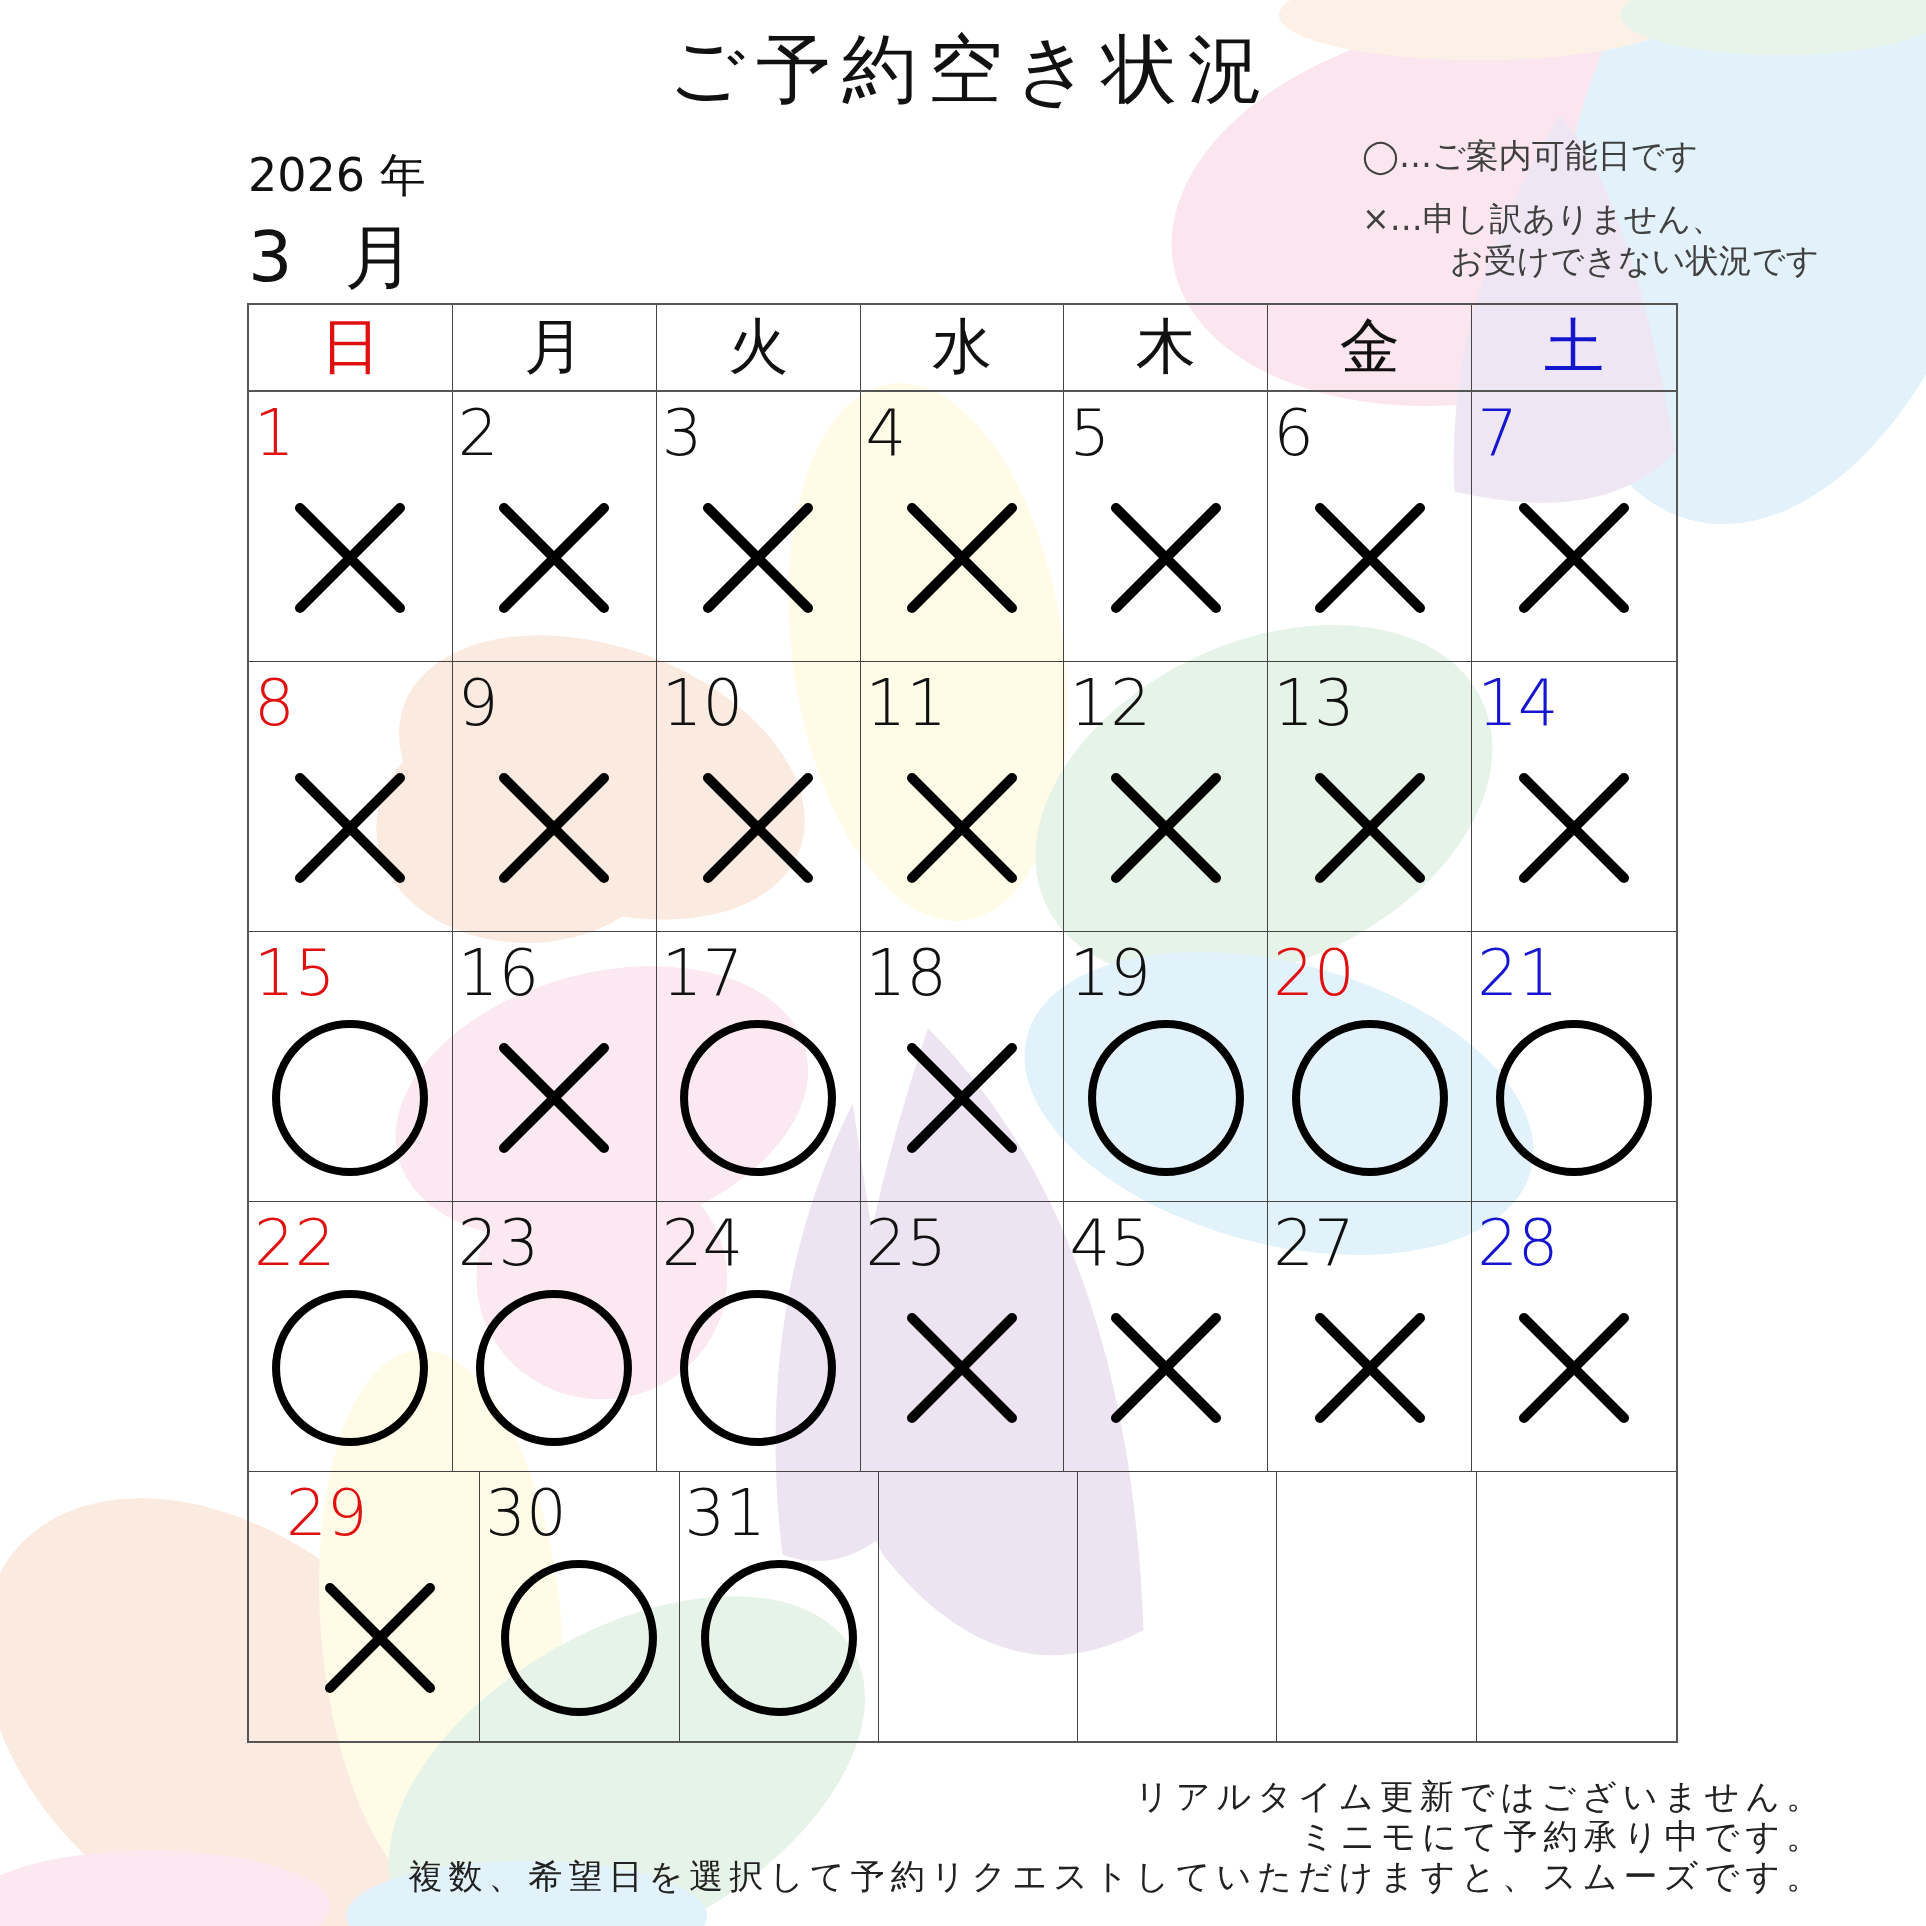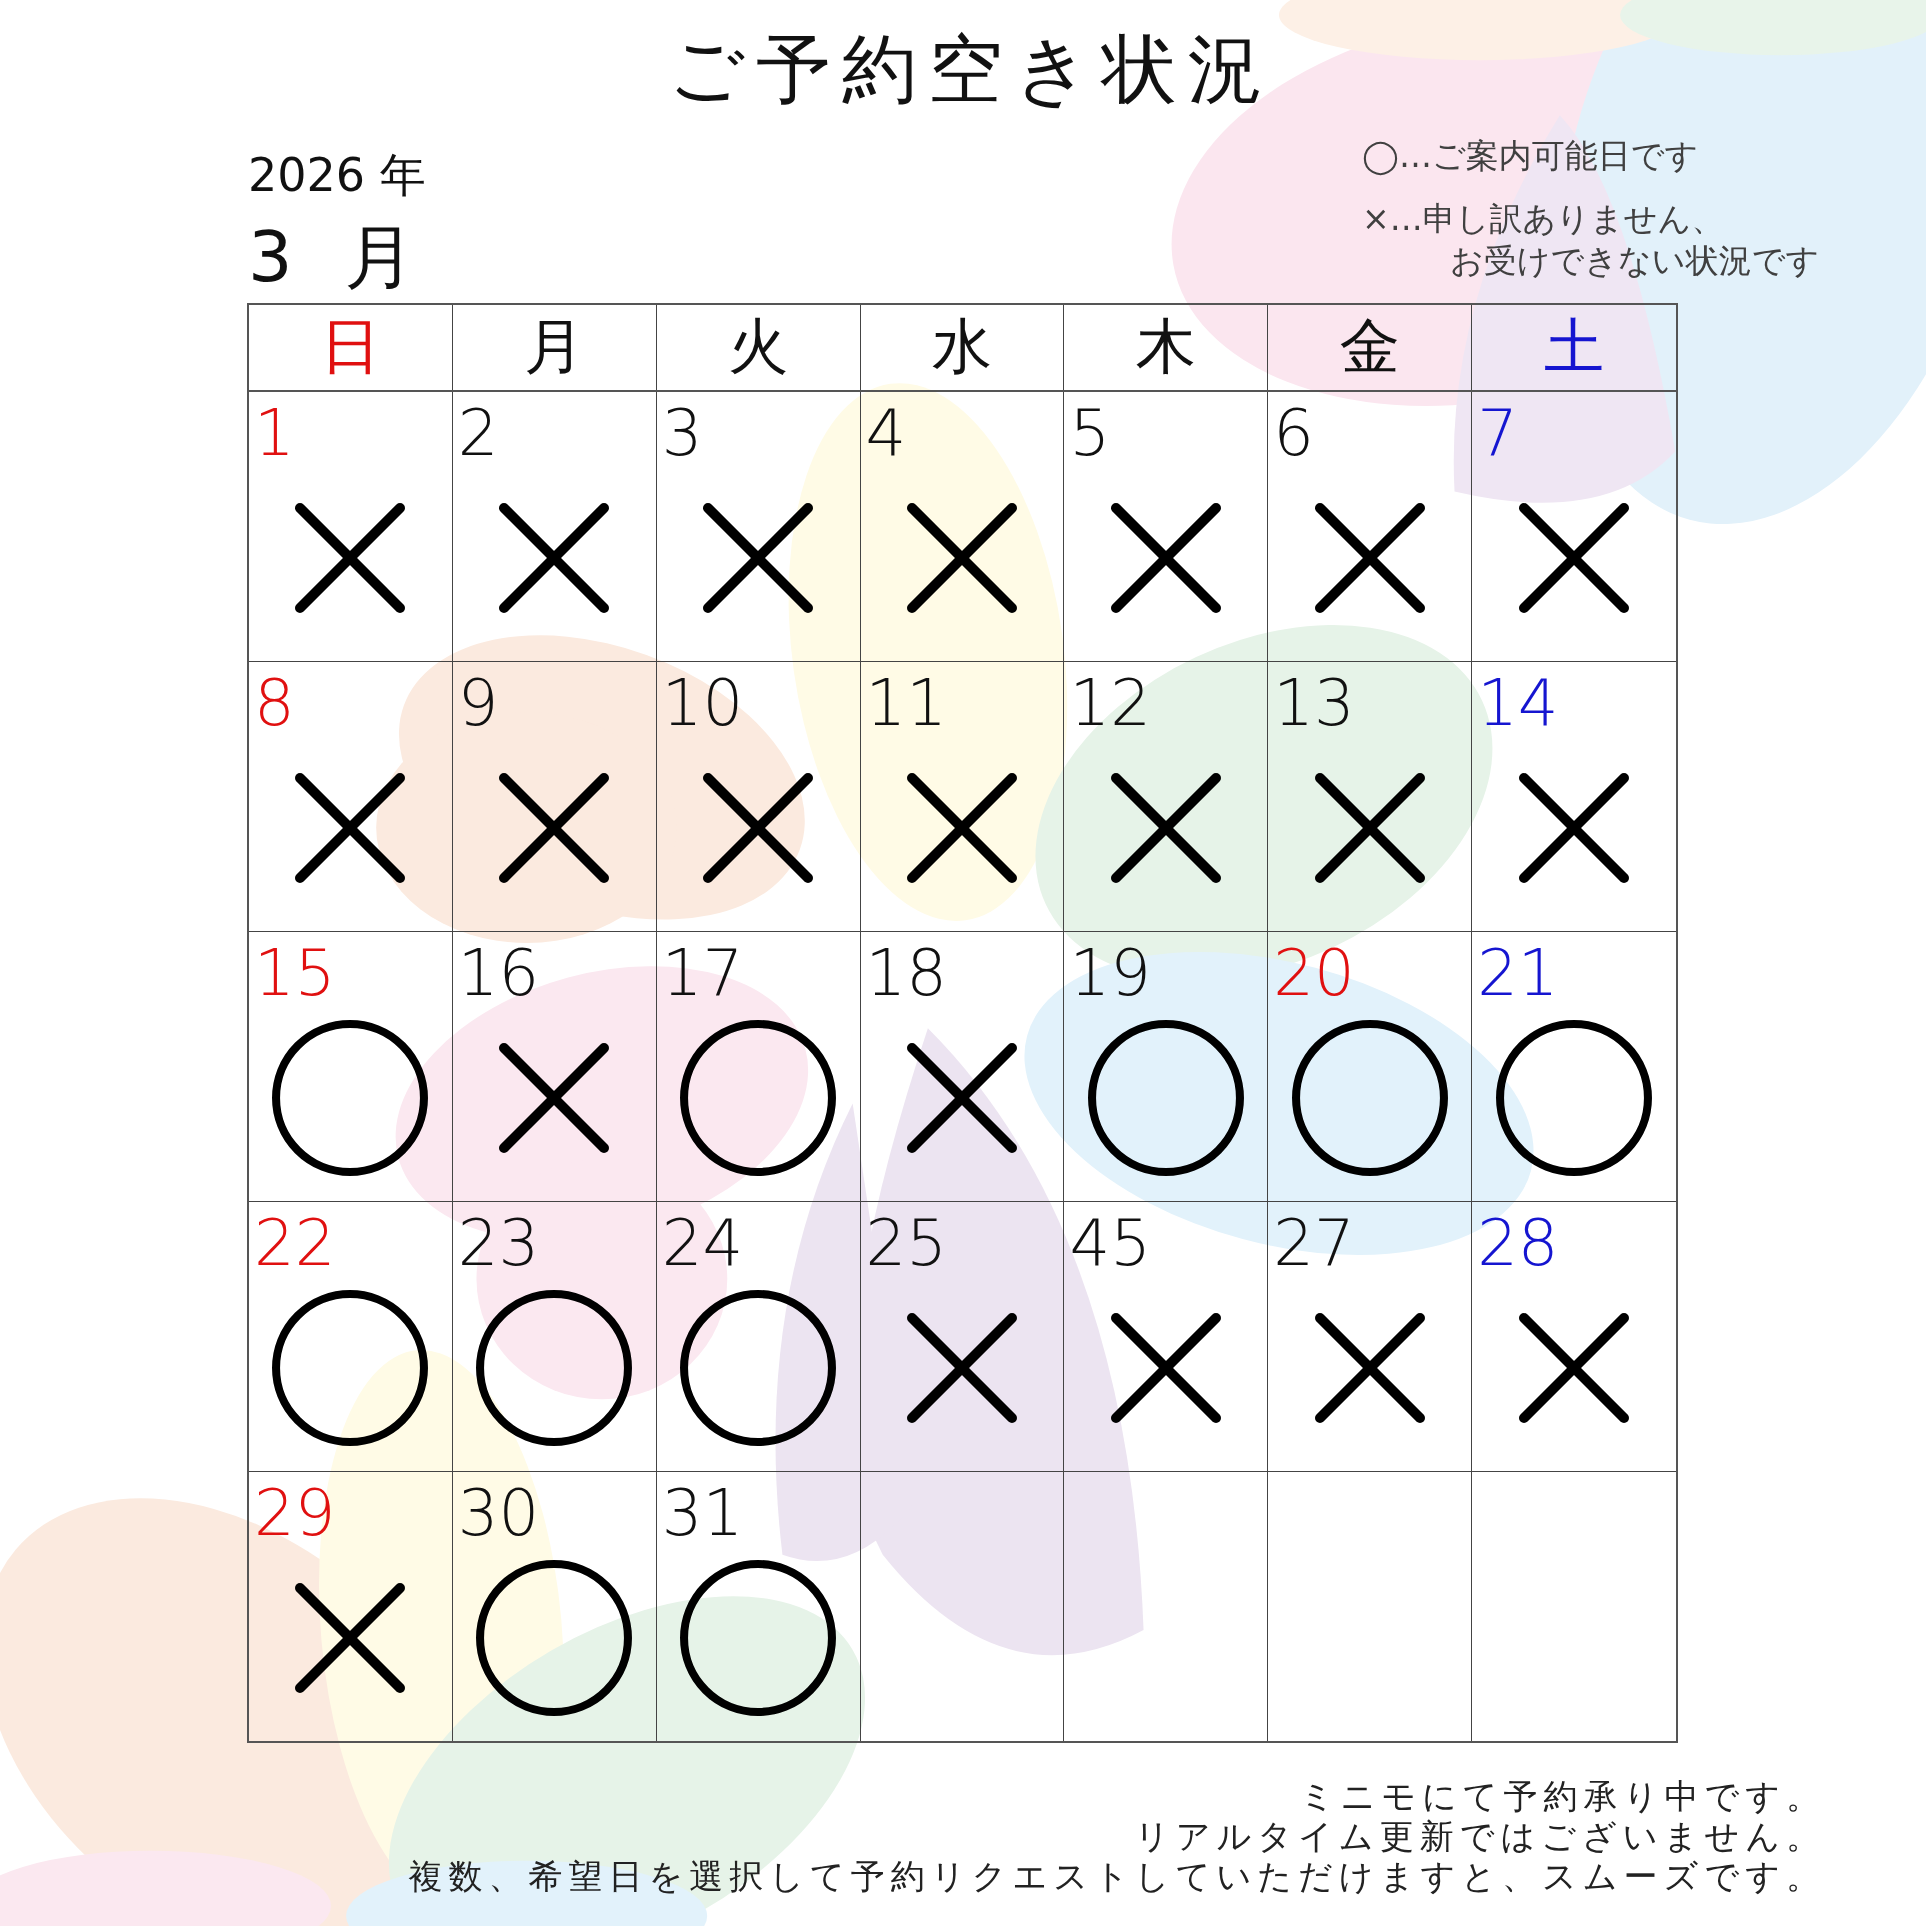--- a/index.html
+++ b/index.html
@@ -28,21 +28,21 @@
     position: absolute; left: 247px; top: 303px; width: 1431px; z-index: 2;
     border: 2px solid #555; box-sizing: border-box;
   }
   .hdr-row { display: grid; grid-template-columns: repeat(7, 1fr); height: 85px; border-bottom: 2px solid #555; }
   .hdr-cell {
     border-right: 1.5px solid #444; display: flex; align-items: center; justify-content: center;
     font-size: 60px; font-weight: 300;
   }
   .hdr-cell:last-child { border-right: none; }
   .week { display: grid; grid-template-columns: repeat(7, 1fr); height: 269px; border-bottom: 1.5px solid #444; }
-  .week:last-child { border-bottom: none; }
+  .week:last-child { border-bottom: none; padding-left: 32px; }
   .cell { position: relative; border-right: 1.5px solid #444; }
   .cell:last-child { border-right: none; }
   .daynum { position: absolute; left: 5px; top: 9px; font-size: 64px; line-height: 1; font-weight: 300; }
   .mark { position: absolute; left: 50%; top: 166px; transform: translate(-50%, -50%); }
   .mark svg { display: block; }
 
   .sun { color: #e01010; }
   .sat { color: #1515d0; }
 
   .footer {
@@ -391,17 +391,17 @@
           <div class="daynum"></div>
         </div>
         <div class="cell">
           <div class="daynum"></div>
         </div>
       </div>
     </div>
 </div>
 
 <div class="footer">
+  <div>リアルタイム更新ではございません。</div>
   <div>ミニモにて予約承り中です。</div>
-  <div>リアルタイム更新ではございません。</div>
   <div>複数、希望日を選択して予約リクエストしていただけますと、スムーズです。</div>
 </div>
 
 
 </body></html>

